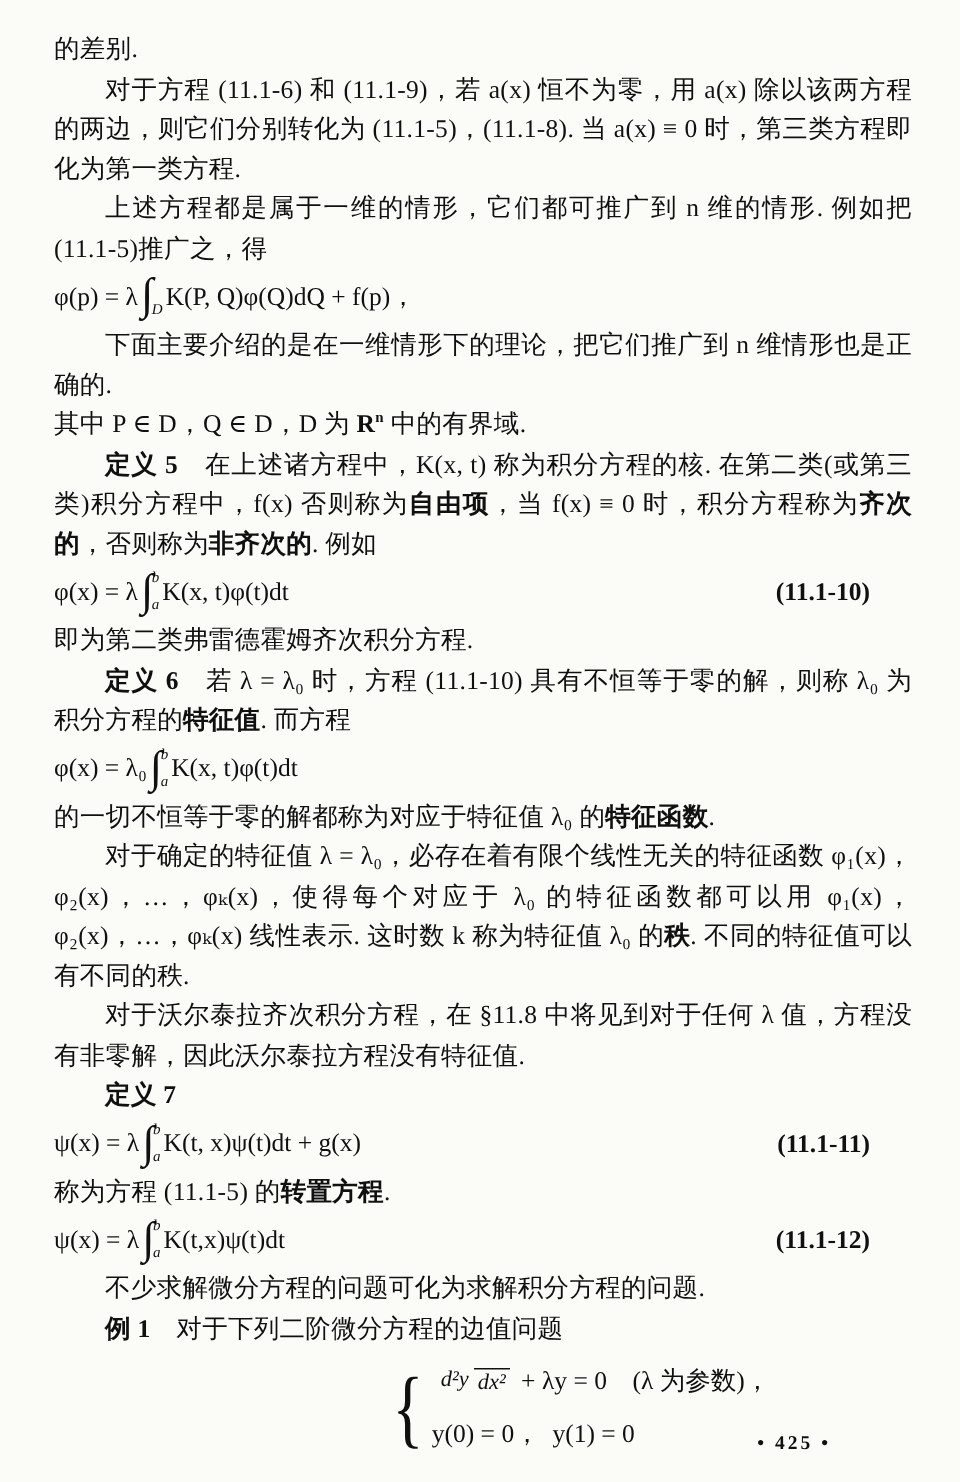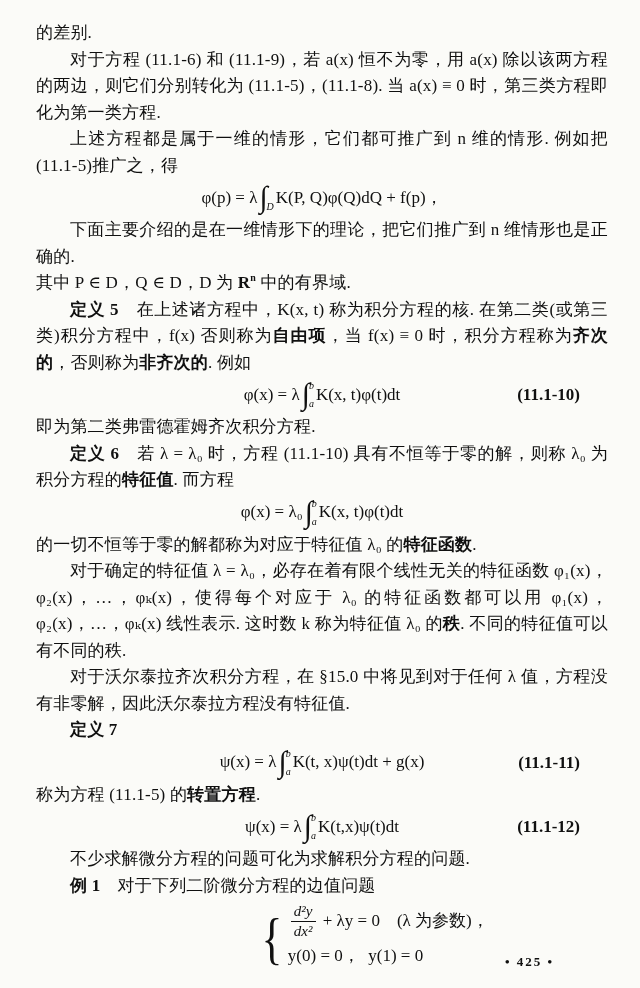--- a/index.html
+++ b/index.html
@@ -17,33 +17,33 @@
     font-size:17px;line-height:26.5px;
   }
   .para{margin:0;text-align:justify;letter-spacing:0.2px}
   .para.ind{text-indent:2em}
   .bd{font-weight:bold}
   .it{}
   sup,sub{font-size:10px;line-height:0}
   
   .formula{
     position:relative;height:34px;margin:2px 0;
-    display:flex;align-items:center;justify-content:center;
+    display:flex;align-items:center;justify-content:flex-start;
   }
   .f-body{display:inline-flex;align-items:center;white-space:pre}
   .eq-num{position:absolute;right:28px;top:50%;transform:translateY(-50%);font-weight:bold}
   
   .intg{display:inline-flex;align-items:center;margin:0 2px;vertical-align:middle}
   .isym{font-size:30px;line-height:26px;font-style:normal;transform:translateY(-1px)}
   .ilims{display:inline-flex;flex-direction:column;justify-content:space-between;
          height:28px;font-size:10px;font-style:italic;line-height:1;margin-left:-1px;padding:1px 0}
   .ilims .lim-b{text-align:left}
   .ilims .lim-a{text-align:left}
   
-  .frac{display:inline-flex;flex-direction:column;text-align:center;vertical-align:middle;
+  .frac{display:inline-flex;text-align:center;vertical-align:middle;
         font-style:italic;font-size:15px;line-height:1.15;margin:0 3px}
   .frac .den{border-top:1.5px solid #101010;padding:1px 3px 0 3px}
   .frac .num{padding:0 3px}
   
   .example{display:flex;align-items:center;padding-left:222px;margin-top:4px;height:72px}
   .brace{font-size:58px;font-weight:400;line-height:1;transform:scaleX(0.75);margin-right:2px}
   .sys-rows{display:flex;flex-direction:column;justify-content:space-between;height:70px}
   .sys-row{display:flex;align-items:center;white-space:pre;height:35px}
   .page-number{position:absolute;right:86px;bottom:18px;font-weight:bold;font-size:13px;letter-spacing:2px}
 </style>
@@ -72,21 +72,21 @@
   <p class="para"><span>即为第二类弗雷德霍姆齐次积分方程.</span></p>
   <p class="para ind"><span class="bd">定义 6</span><span>　若 </span><span class="it">λ = λ₀</span><span> 时，方程 (11.1-10) 具有不恒等于零的解，则称 </span><span class="it">λ₀</span><span> 为积分方程的</span><span class="bd">特征值</span><span>. 而方程</span></p>
 
   <div class="formula">
     <span class="f-body"><span class="it">φ(x) = λ₀</span><span class="intg"><span class="isym">∫</span><span class="ilims"><span class="lim-b">b</span><span class="lim-a">a</span></span></span><span class="it">K(x, t)φ(t)dt</span></span>
     <span class="eq-num"></span>
   </div>
 
   <p class="para"><span>的一切不恒等于零的解都称为对应于特征值 </span><span class="it">λ₀</span><span> 的</span><span class="bd">特征函数</span><span>.</span></p>
   <p class="para ind"><span>对于确定的特征值 </span><span class="it">λ = λ₀</span><span>，必存在着有限个线性无关的特征函数 </span><span class="it">φ₁(x)</span><span>，</span><span class="it">φ₂(x)</span><span>，…，</span><span class="it">φₖ(x)</span><span>，使得每个对应于 </span><span class="it">λ₀</span><span> 的特征函数都可以用 </span><span class="it">φ₁(x)</span><span>，</span><span class="it">φ₂(x)</span><span>，…，</span><span class="it">φₖ(x)</span><span> 线性表示. 这时数 </span><span class="it">k</span><span> 称为特征值 </span><span class="it">λ₀</span><span> 的</span><span class="bd">秩</span><span>. 不同的特征值可以有不同的秩.</span></p>
-  <p class="para ind"><span>对于沃尔泰拉齐次积分方程，在 §15.0 中将见到对于任何 </span><span class="it">λ</span><span> 值，方程没有非零解，因此沃尔泰拉方程没有特征值.</span></p>
+  <p class="para ind"><span>对于沃尔泰拉齐次积分方程，在 §11.8 中将见到对于任何 </span><span class="it">λ</span><span> 值，方程没有非零解，因此沃尔泰拉方程没有特征值.</span></p>
   <p class="para ind"><span class="bd">定义 7</span></p>
 
   <div class="formula">
     <span class="f-body"><span class="it">ψ(x) = λ</span><span class="intg"><span class="isym">∫</span><span class="ilims"><span class="lim-b">b</span><span class="lim-a">a</span></span></span><span class="it">K(t, x)ψ(t)dt + g(x)</span></span>
     <span class="eq-num">(11.1-11)</span>
   </div>
 
   <p class="para"><span>称为方程 (11.1-5) 的</span><span class="bd">转置方程</span><span>.</span></p>
 
   <div class="formula">

